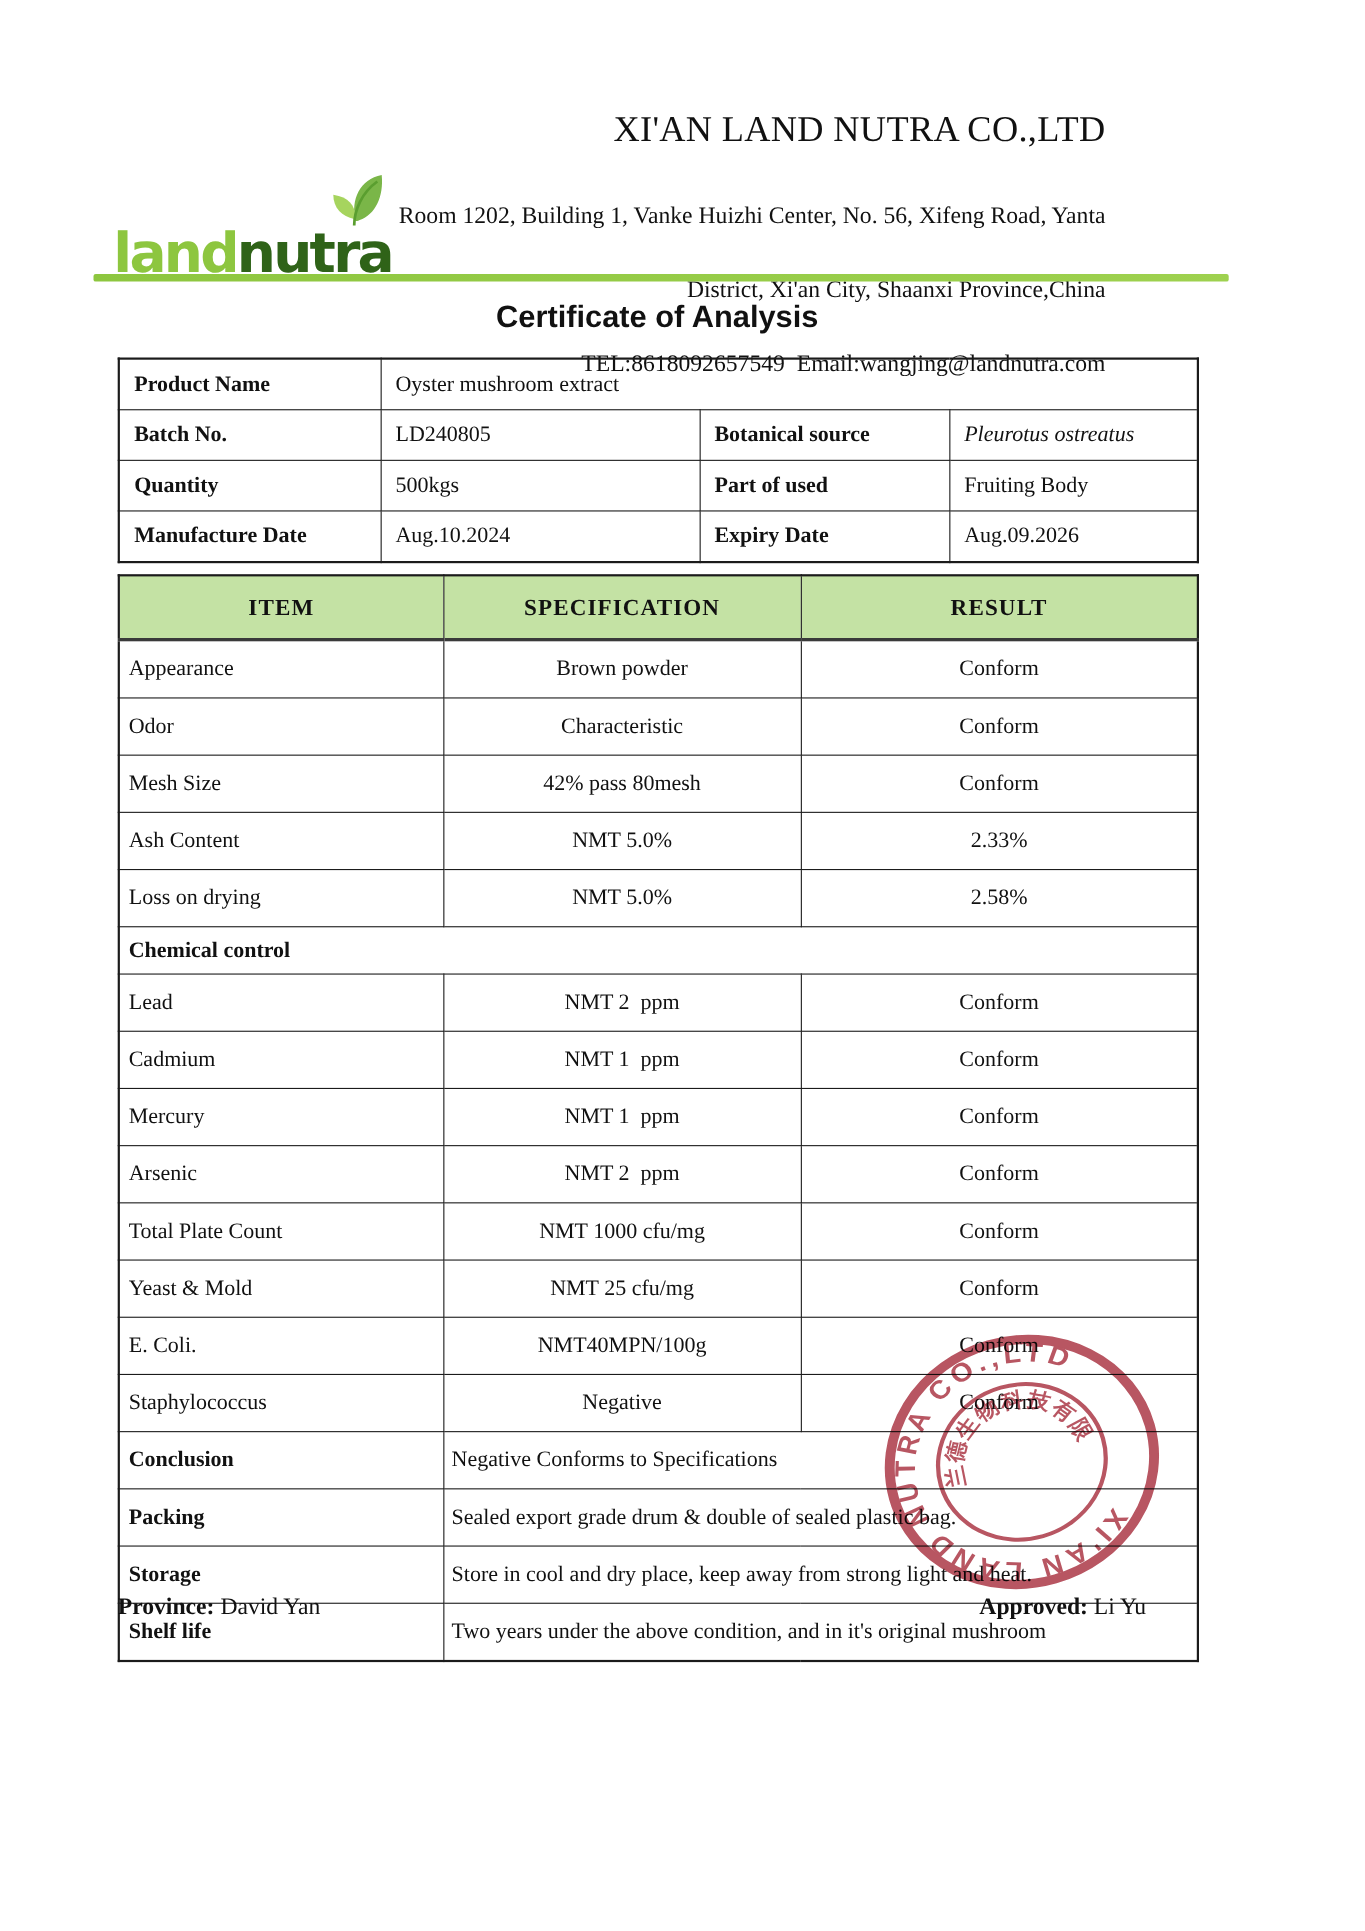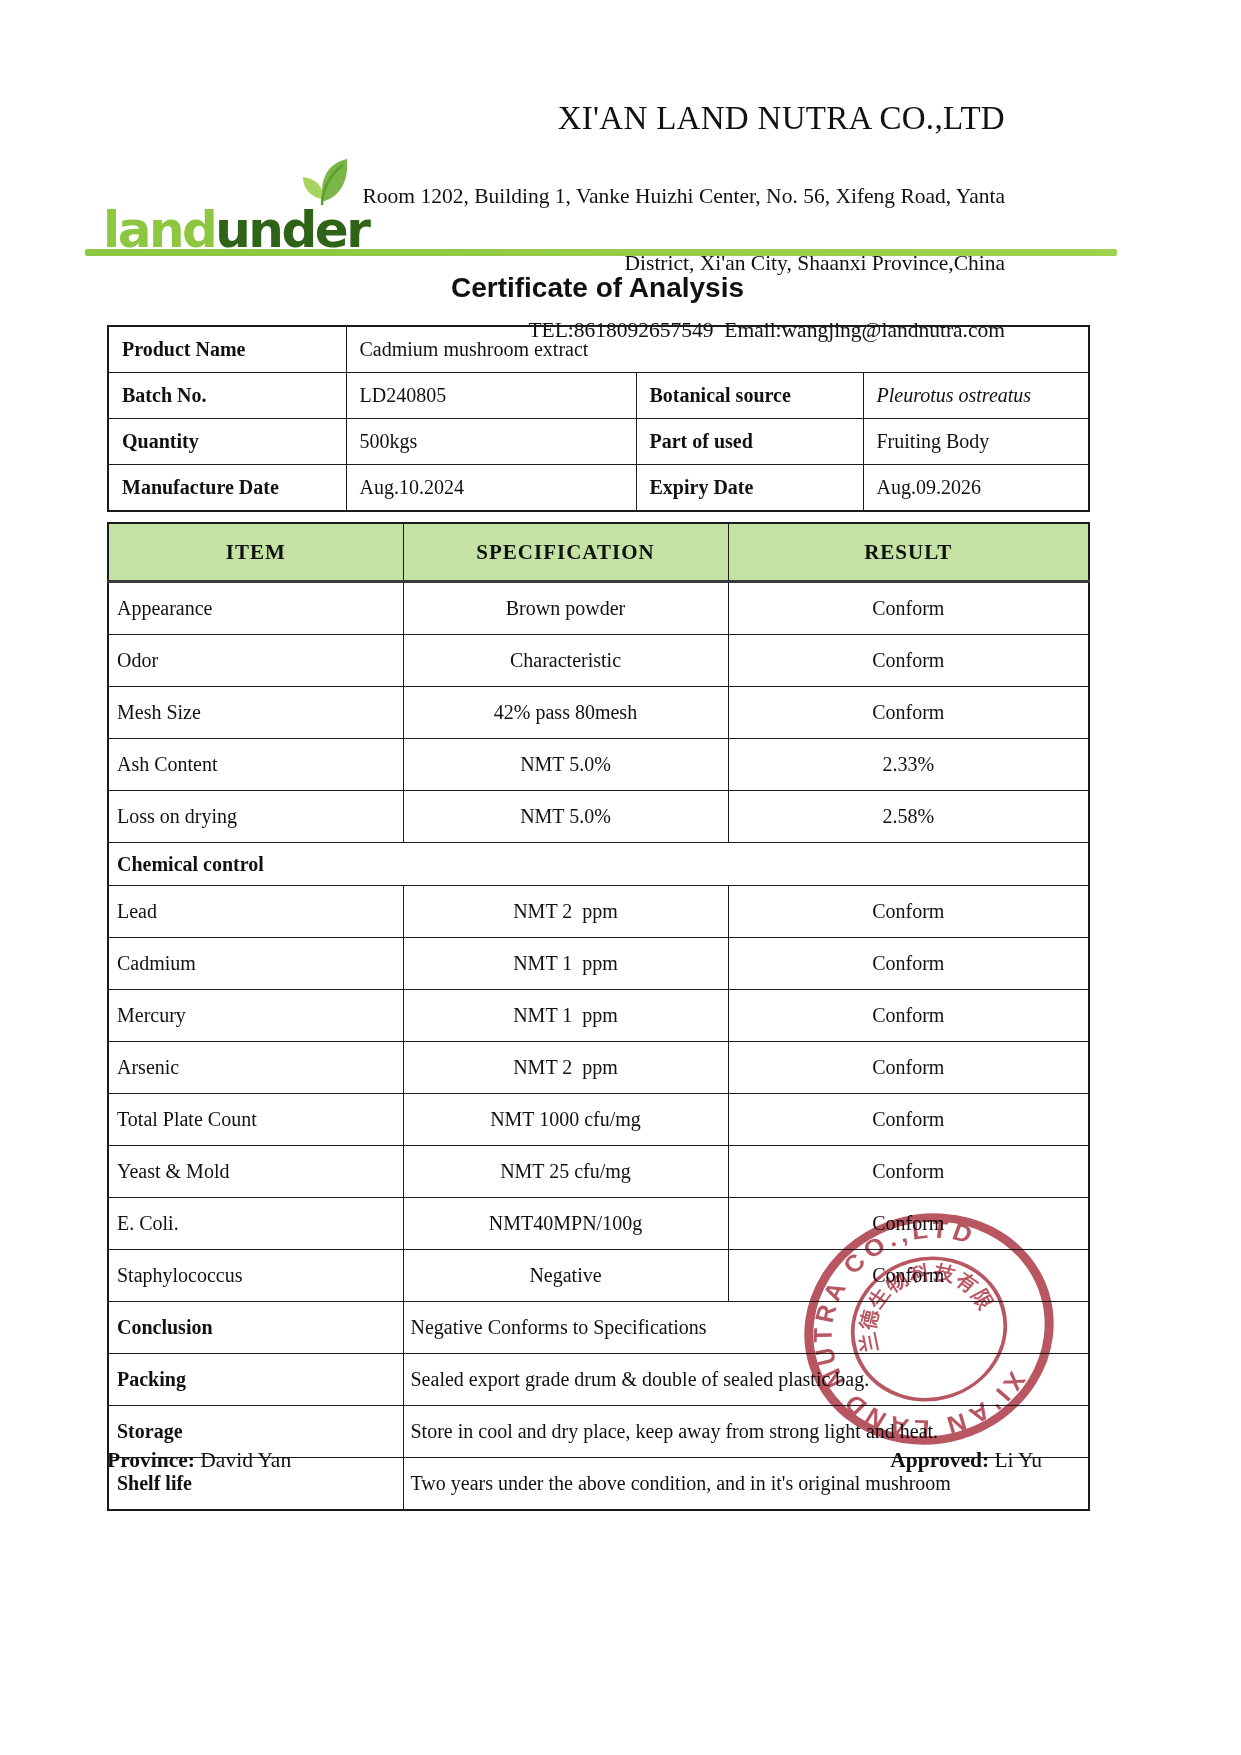--- a/index.html
+++ b/index.html
@@ -100,21 +100,21 @@
 <div class="page">
 
   <div class="header-text">
     <div class="company-name">XI'AN LAND NUTRA CO.,LTD</div>
     <div class="addr">Room 1202, Building 1, Vanke Huizhi Center, No. 56, Xifeng Road, Yanta</div>
     <div class="addr">District, Xi'an City, Shaanxi Province,China</div>
     <div class="addr">TEL:8618092657549  Email:wangjing@landnutra.com</div>
   </div>
 
   <div class="logo">
-    <div class="logo-text"><span class="logo-land">land</span><span class="logo-nutra">under</span></div>
+    <div class="logo-text"><span class="logo-land">land</span><span class="logo-nutra">nutra</span></div>
     <svg class="leaf" width="62" height="56" viewBox="0 0 62 56">
       <path d="M34 48 C30 28 38 10 58 6 C60 26 52 42 38 47 C36 48 35 48 34 48 Z" fill="#7ab648"></path>
       <path d="M33 46 C22 44 14 36 14 24 C28 26 34 34 34 44 Z" fill="#a6d45e"></path>
       <path d="M33 52 C33 38 40 22 54 12" stroke="#5a9e2f" stroke-width="2.5" fill="none"></path>
     </svg>
   </div>
 
   <div class="green-rule"></div>
 
   <div class="doc-title">Certificate of Analysis</div>
@@ -122,21 +122,21 @@
   <table class="info-table">
     <colgroup>
         <col style="width:238px">
         <col style="width:290px">
         <col style="width:227px">
         <col style="width:226px">
       </colgroup>
     <tbody id="info-body">
         <tr>
           <td class="lbl">Product Name</td>
-          <td class="val" colspan="3">Cadmium mushroom extract</td>
+          <td class="val" colspan="3">Oyster mushroom extract</td>
         </tr>
         <tr>
           <td class="lbl">Batch No.</td>
           <td class="val">LD240805</td>
           <td class="lbl">Botanical source</td>
           <td class="val it">Pleurotus ostreatus</td>
         </tr>
         <tr>
           <td class="lbl">Quantity</td>
           <td class="val">500kgs</td>

